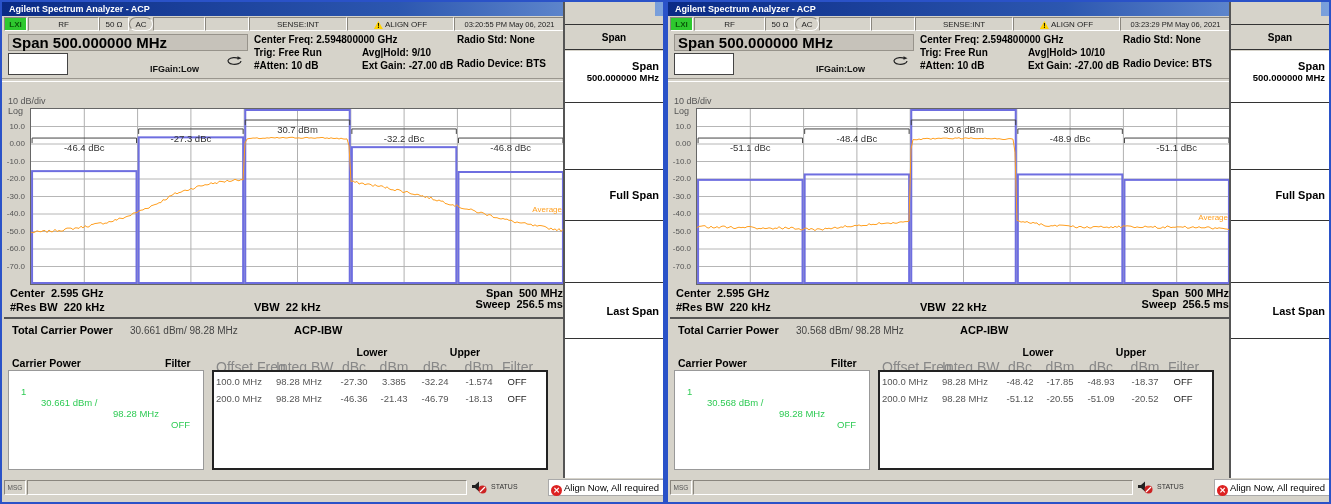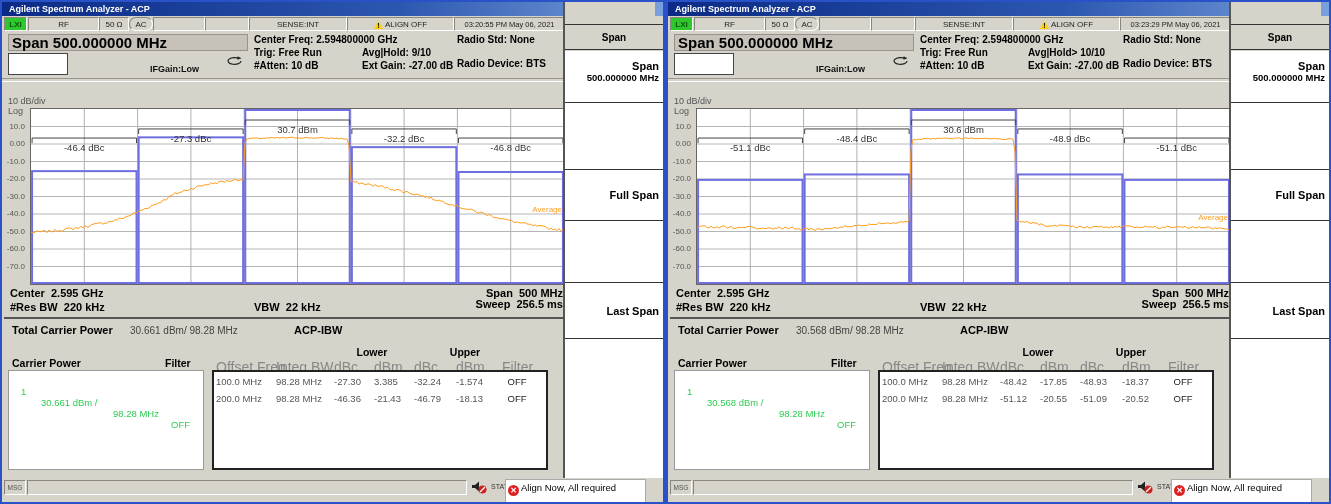--- a/index.html
+++ b/index.html
@@ -40,21 +40,21 @@
   .r-lab{position:absolute;font-weight:bold;color:#000;white-space:pre;}
   .tcp{left:10px;top:322px;font-size:11px;}
   .tcpv{position:absolute;left:128px;top:323px;font-size:10px;color:#444;white-space:pre;}
   .mode{left:292px;top:322px;font-size:11px;}
   .lower{left:340px;top:344px;width:60px;text-align:center;font-size:10.5px;}
   .upper{left:433px;top:344px;width:60px;text-align:center;font-size:10.5px;}
   .cplab{left:10px;top:355px;font-size:10.5px;}
   .filtlab{left:163px;top:355px;font-size:10.5px;}
   .tgrid{position:absolute;display:grid;grid-template-columns:60px 58px 40px 40px 42px 46px 30px;white-space:pre;}
   .thead{left:214px;top:357px;font-size:14px;color:#888;}
-  .tgrid .num{text-align:left;} .tgrid .ctr{text-align:center;}
+  .tgrid .num{text-align:center;} .tgrid .ctr{text-align:center;}
   .obox{position:absolute;left:210px;top:368px;width:336px;height:100px;background:#fff;border:2px solid #222;box-sizing:border-box;}
   .orow{left:2px;font-size:9.5px;color:#555;}
   .orow .ctr{color:#222;}
   .r1{top:4px;} .r2{top:21px;}
   .cbox{position:absolute;left:6px;top:368px;width:196px;height:100px;background:#fff;border:1px solid #999;box-sizing:border-box;}
   .crow{position:absolute;left:0;top:4px;width:100%;font-size:9.5px;color:#2ecb54;white-space:pre;}
   .crow span{position:absolute;}
   .cr-n{left:12px;} .cr-v{left:32px;} .cr-b{left:104px;} .cr-f{left:162px;}
   .menu{position:absolute;left:561px;top:0;width:92px;height:476px;background:#d6d3ca;border-left:2px solid #555;box-sizing:border-box;}
   .mh{position:absolute;left:0;width:98px;top:22px;height:26px;border-top:1px solid #333;border-bottom:1px solid #333;background:#d6d3ca;text-align:center;font-size:10px;font-weight:bold;line-height:26px;box-sizing:border-box;}
@@ -62,21 +62,21 @@
   .b-span{top:49px;height:52px;padding:9px 4px 0 0;}
   .b-span .l1{font-size:11px;} .b-span .l2{font-size:9.5px;}
   .b-e1{top:101px;height:67px;} .b-e2{top:219px;height:62px;} .b-e3{top:337px;height:139px;border-bottom:none;}
   .b-full{top:168px;height:51px;font-size:11px;line-height:51px;padding-right:4px;}
   .b-last{top:281px;height:56px;font-size:11px;line-height:56px;padding-right:4px;}
   .bbar{position:absolute;left:0;top:476px;width:661px;height:24px;background:#d6d3ca;}
   .msgbox{position:absolute;left:2px;top:2px;width:22px;height:15px;border:1px solid;border-color:#8a867e #fff #fff #8a867e;font-size:6.5px;color:#555;line-height:14px;text-align:center;box-sizing:border-box;}
   .msgfield{position:absolute;left:25px;top:2px;width:440px;height:15px;border:1px solid;border-color:#8a867e #fff #fff #8a867e;box-sizing:border-box;}
   .spk{position:absolute;left:469px;top:2px;}
   .statuslbl{position:absolute;left:489px;top:5px;font-size:7px;color:#333;}
-  .alignbox{position:absolute;left:503px;top:1px;width:141px;height:24px;background:#fff;border:1px solid #aaa;box-sizing:border-box;font-size:9.5px;color:#000;line-height:15px;white-space:nowrap;}
+  .alignbox{position:absolute;left:546px;top:1px;width:141px;height:17px;background:#fff;border:1px solid #aaa;box-sizing:border-box;font-size:9.5px;color:#000;line-height:15px;white-space:nowrap;}
   .redx{display:inline-block;width:11px;height:11px;background:#dd2222;border-radius:50%;color:#fff;font-size:8px;font-weight:bold;text-align:center;line-height:11px;margin:0 2px 0 2px;vertical-align:-2px;}
 </style>
 </head>
 <body>
 
 <div class="screen" id="screen">
   <div class="panel" style="left: 2px;">
     <div class="titlebar">
       <span>Agilent Spectrum Analyzer - ACP</span>
     </div>

